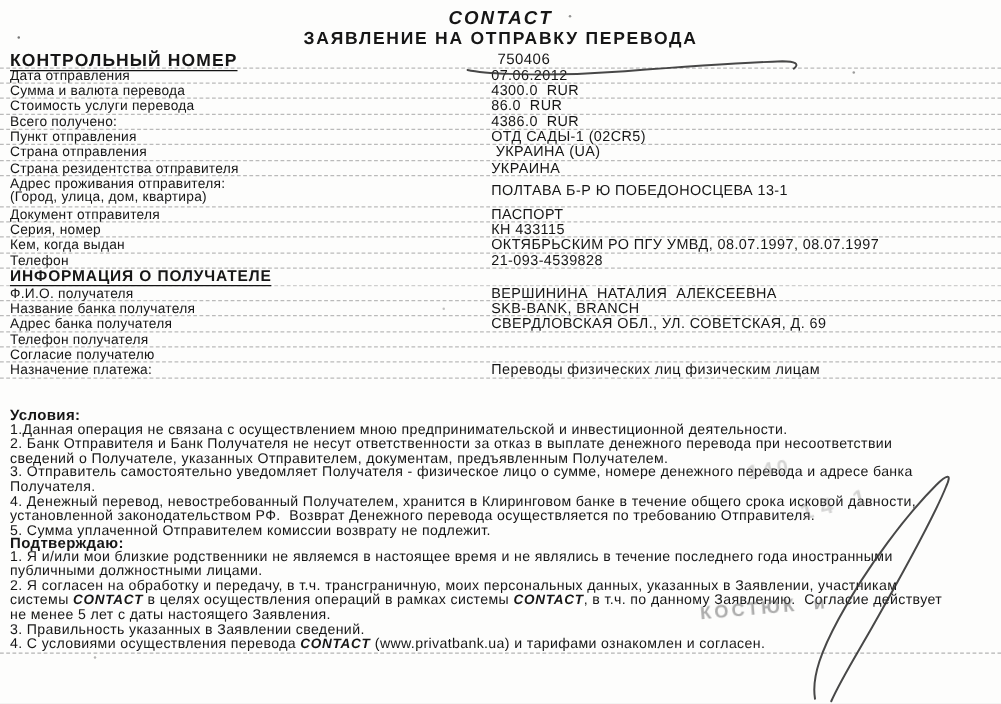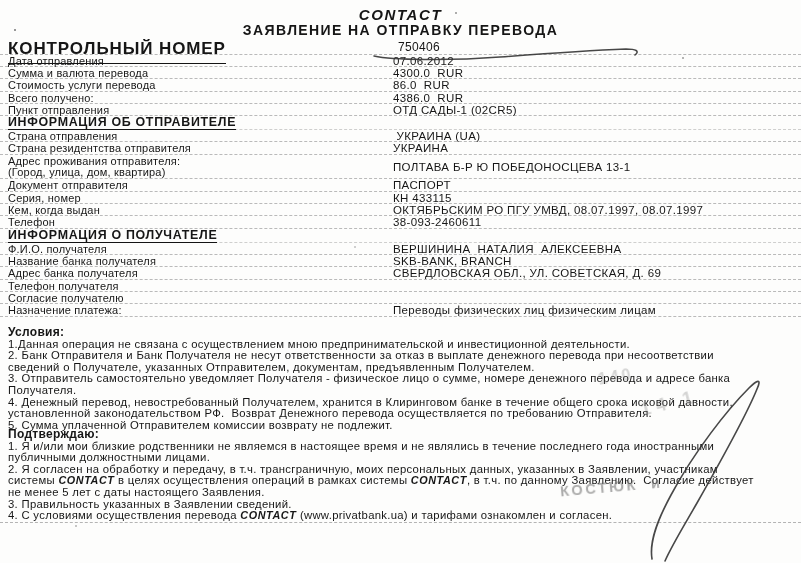--- a/index.html
+++ b/index.html
@@ -13,22 +13,22 @@
   .doc-title{font-size:14px;font-weight:bold;letter-spacing:1.4px;line-height:15px;margin-top:1px;}
   
   #fields{position:absolute;top:41px;left:0;width:801px;}
   .frow{position:relative;width:801px;height:12.35px;box-sizing:border-box;
         border-bottom:1px dashed rgba(120,120,120,.5);}
   .frow.keyrow{height:13.5px;}
   .frow.dbl{height:24.7px;}
   .secrow{position:relative;width:801px;height:13.8px;box-sizing:border-box;
         border-bottom:1px dashed rgba(120,120,120,.35);}
   .lab{position:absolute;left:8px;top:1px;font-size:11px;letter-spacing:.2px;line-height:11.5px;white-space:nowrap;}
-  .keyrow .lab{font-weight:bold;font-size:17px;letter-spacing:.9px;line-height:13px;
-        border-bottom:1.5px solid #141414;padding-bottom:8px;}
+  .keyrow .lab{font-weight:bold;font-size:14px;letter-spacing:.9px;line-height:13px;
+        border-bottom:1.5px solid #141414;padding-bottom:1px;}
   .dbl .lab div{font-size:11px;line-height:11.4px;}
   .val{position:absolute;left:393px;top:1px;font-size:11.5px;letter-spacing:.35px;line-height:11.5px;white-space:pre;}
   .keyrow .val{left:398px;font-size:12px;}
   .dbl .val{top:7px;}
   .sec{position:absolute;left:8px;top:0;font-weight:bold;font-size:12.4px;letter-spacing:.7px;line-height:13px;
         border-bottom:1.5px solid #141414;}
   
   .legal{position:absolute;left:8px;width:790px;}
   #conditions{top:327px;}
   #confirmation{top:429px;}
@@ -76,23 +76,20 @@
         <div class="val">86.0  RUR</div>
       </div>
       <div class="frow">
         <div class="lab">Всего получено:</div>
         <div class="val">4386.0  RUR</div>
       </div>
       <div class="frow">
         <div class="lab">Пункт отправления</div>
         <div class="val">ОТД САДЫ-1 (02CR5)</div>
       </div>
-      <div class="secrow">
-        <span class="sec">ИНФОРМАЦИЯ ОБ ОТПРАВИТЕЛЕ</span>
-      </div>
       <div class="frow">
         <div class="lab">Страна отправления</div>
         <div class="val"> УКРАИНА (UA)</div>
       </div>
       <div class="frow">
         <div class="lab">Страна резидентства отправителя</div>
         <div class="val">УКРАИНА</div>
       </div>
       <div class="frow dbl">
         <div class="lab">
@@ -108,21 +105,21 @@
       <div class="frow">
         <div class="lab">Серия, номер</div>
         <div class="val">КН 433115</div>
       </div>
       <div class="frow">
         <div class="lab">Кем, когда выдан</div>
         <div class="val">ОКТЯБРЬСКИМ РО ПГУ УМВД, 08.07.1997, 08.07.1997</div>
       </div>
       <div class="frow">
         <div class="lab">Телефон</div>
-        <div class="val">38-093-2460611</div>
+        <div class="val">21-093-4539828</div>
       </div>
       <div class="secrow">
         <span class="sec">ИНФОРМАЦИЯ О ПОЛУЧАТЕЛЕ</span>
       </div>
       <div class="frow">
         <div class="lab">Ф.И.О. получателя</div>
         <div class="val">ВЕРШИНИНА  НАТАЛИЯ  АЛЕКСЕЕВНА</div>
       </div>
       <div class="frow">
         <div class="lab">Название банка получателя</div>

